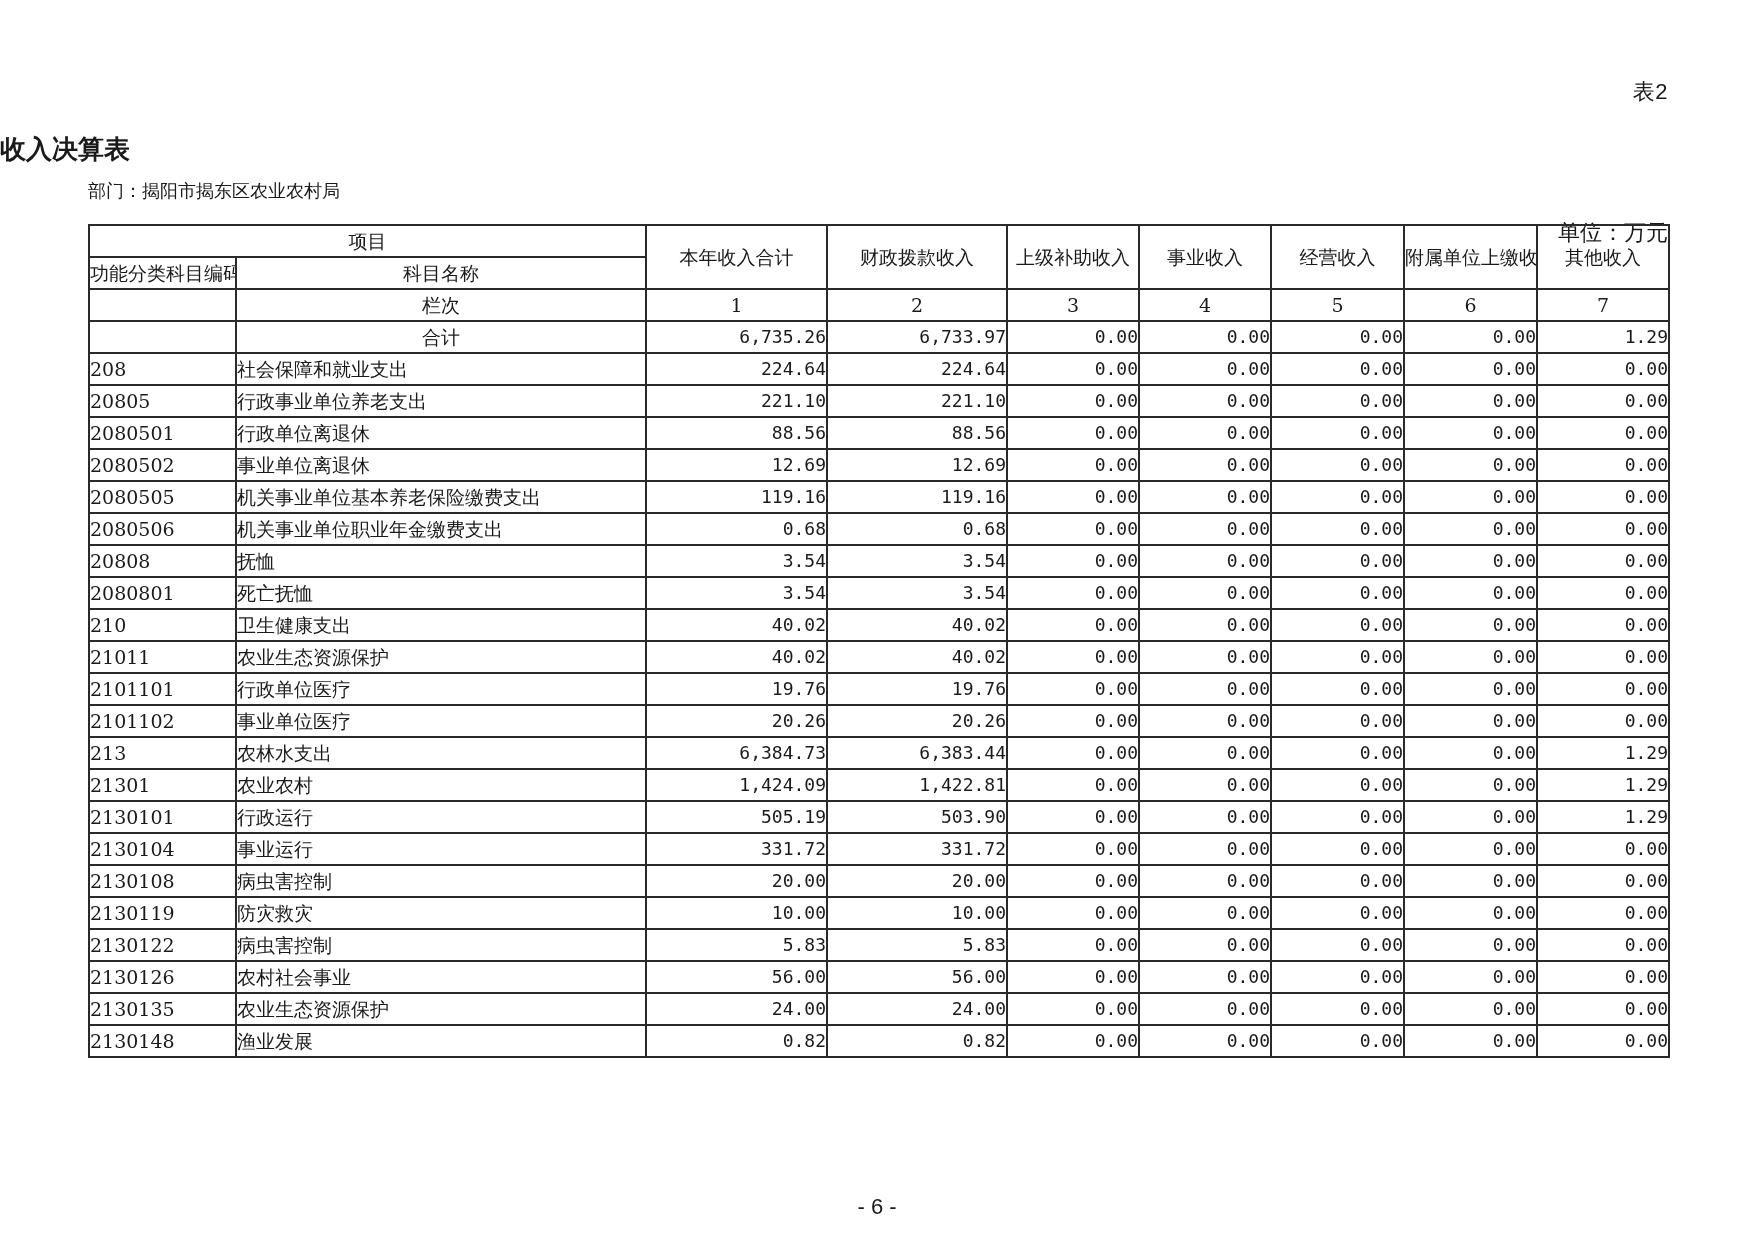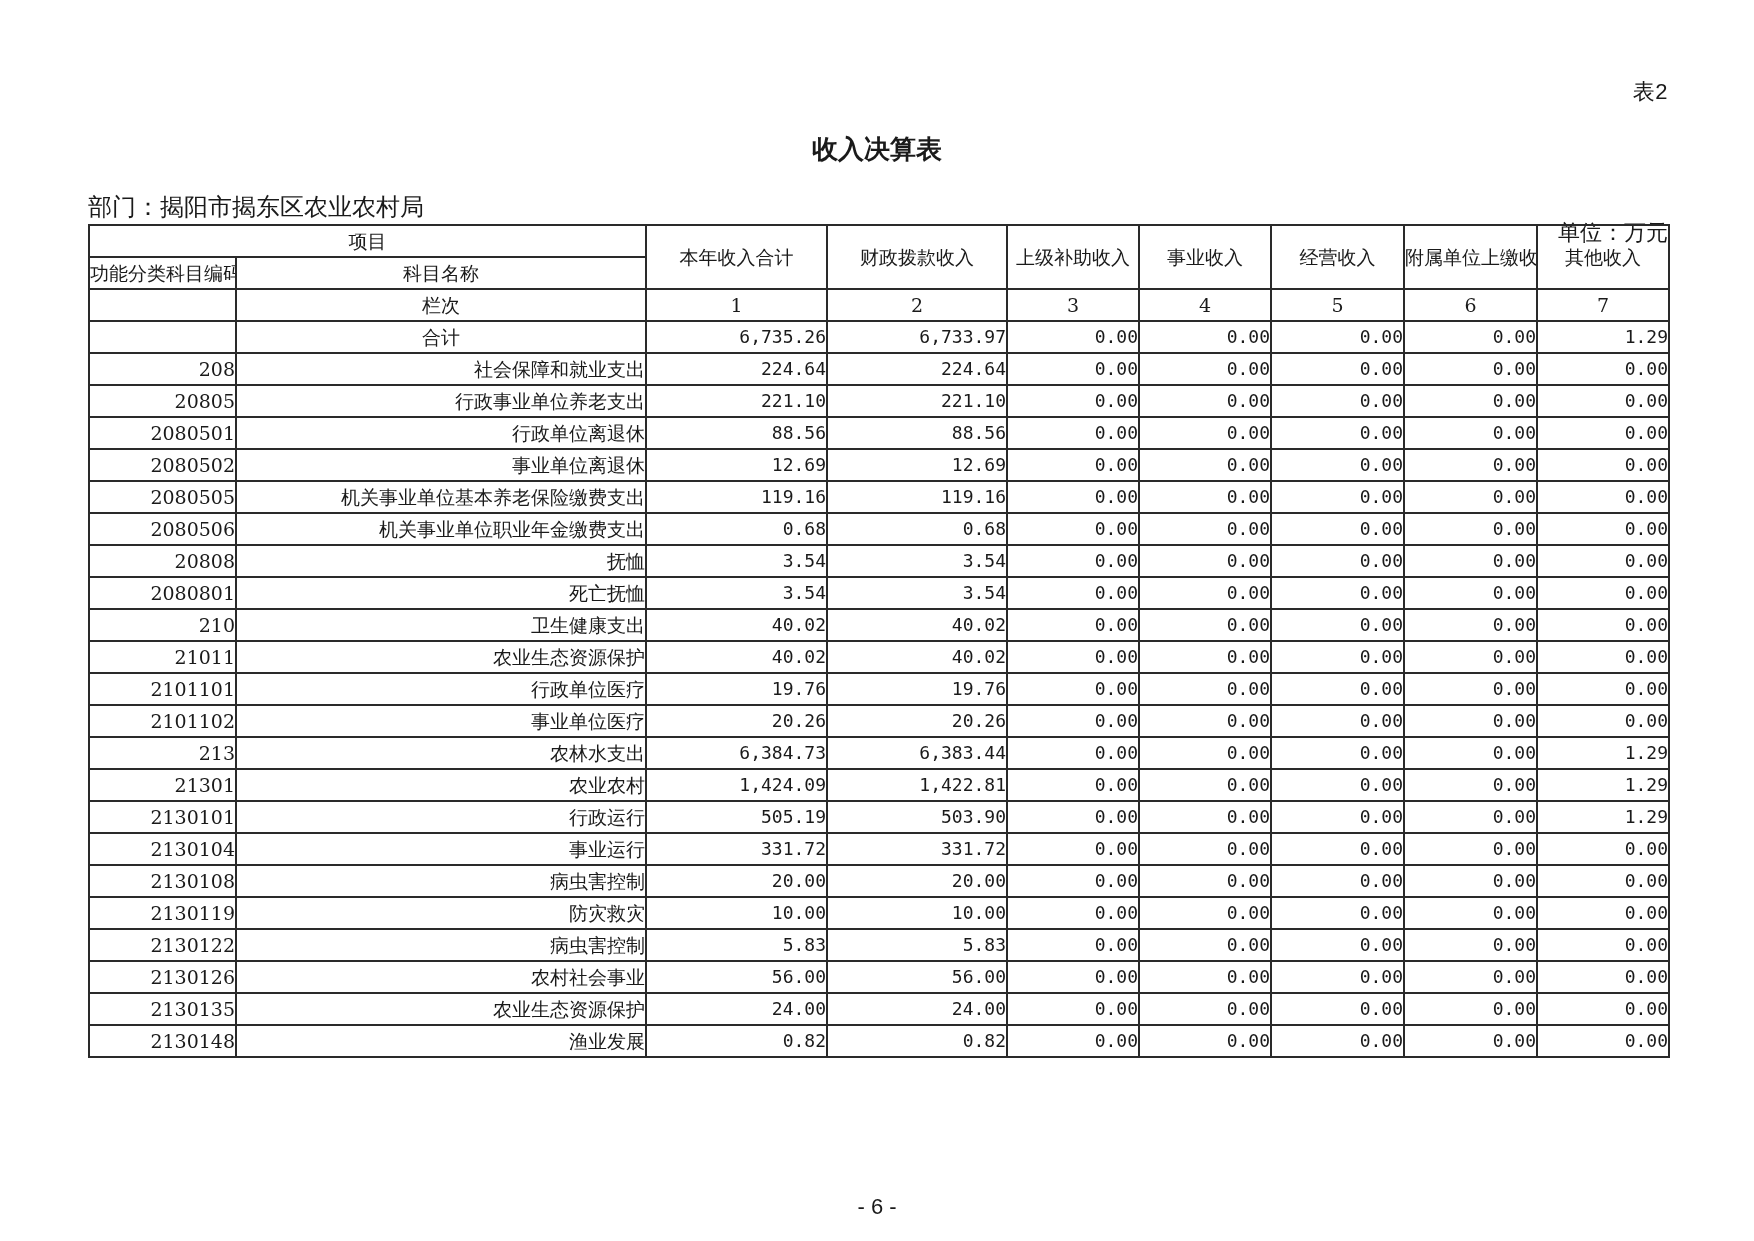--- a/index.html
+++ b/index.html
@@ -1,28 +1,28 @@
 <!DOCTYPE html>
 <html><head>
 <meta charset="utf-8">
 <style>
   html, body { margin: 0; padding: 0; background: #ffffff; }
   body { width: 1754px; height: 1241px; position: relative; overflow: hidden;
          font-family: "DejaVu Serif", "Liberation Serif", serif; color: #1a1a1a; }
   .table-no { position: absolute; right: 86px; top: 77px; font-size: 22px; font-family: Liberation Mono, monospace; }
-  .title { position: absolute; left: 0; width: 1754px; top: 132px; text-align: center;
+  .title { position: absolute; left: 0; width: 1754px; top: 132px; 
            font-size: 26px; font-weight: bold; font-family: "DejaVu Sans", "Liberation Sans", sans-serif; }
-  .dept { position: absolute; left: 88px; top: 191px; font-size: 24px; }
+  .dept { position: absolute; left: 88px; top: 179px; font-size: 18px; }
   .unit { position: absolute; right: 86px; top: 194px; font-size: 22px; margin-top: 24px; }
   table.report { position: absolute; left: 88px; top: 224px; border-collapse: collapse;
                  table-layout: fixed; width: 1580px; font-size: 19px; }
   table.report td, table.report th { border: 2px solid #2a2a2a; padding: 0; font-weight: normal;
                  height: 30px; line-height: 20px; white-space: nowrap; overflow: hidden; }
   th.center, td.center { text-align: center; }
-  td.code, td.name { text-align: right; padding-left: 10px; }
+  td.code, td.name { text-align: left; padding-left: 10px; }
   td.num { text-align: right; padding-right: 1px; font-family: "DejaVu Sans Mono", "Liberation Mono", monospace; font-size: 18px; }
   th.wrap { white-space: normal; line-height: 28px; }
   .hdr-row1 th { height: 31px; }
   .hdr-row2 th { height: 63px; }
   .page-no { position: absolute; left: 0; width: 1754px; top: 1194px; text-align: center;
              font-size: 22px; font-family: "Liberation Sans", sans-serif; }
 </style>
 </head>
 <body>
 

